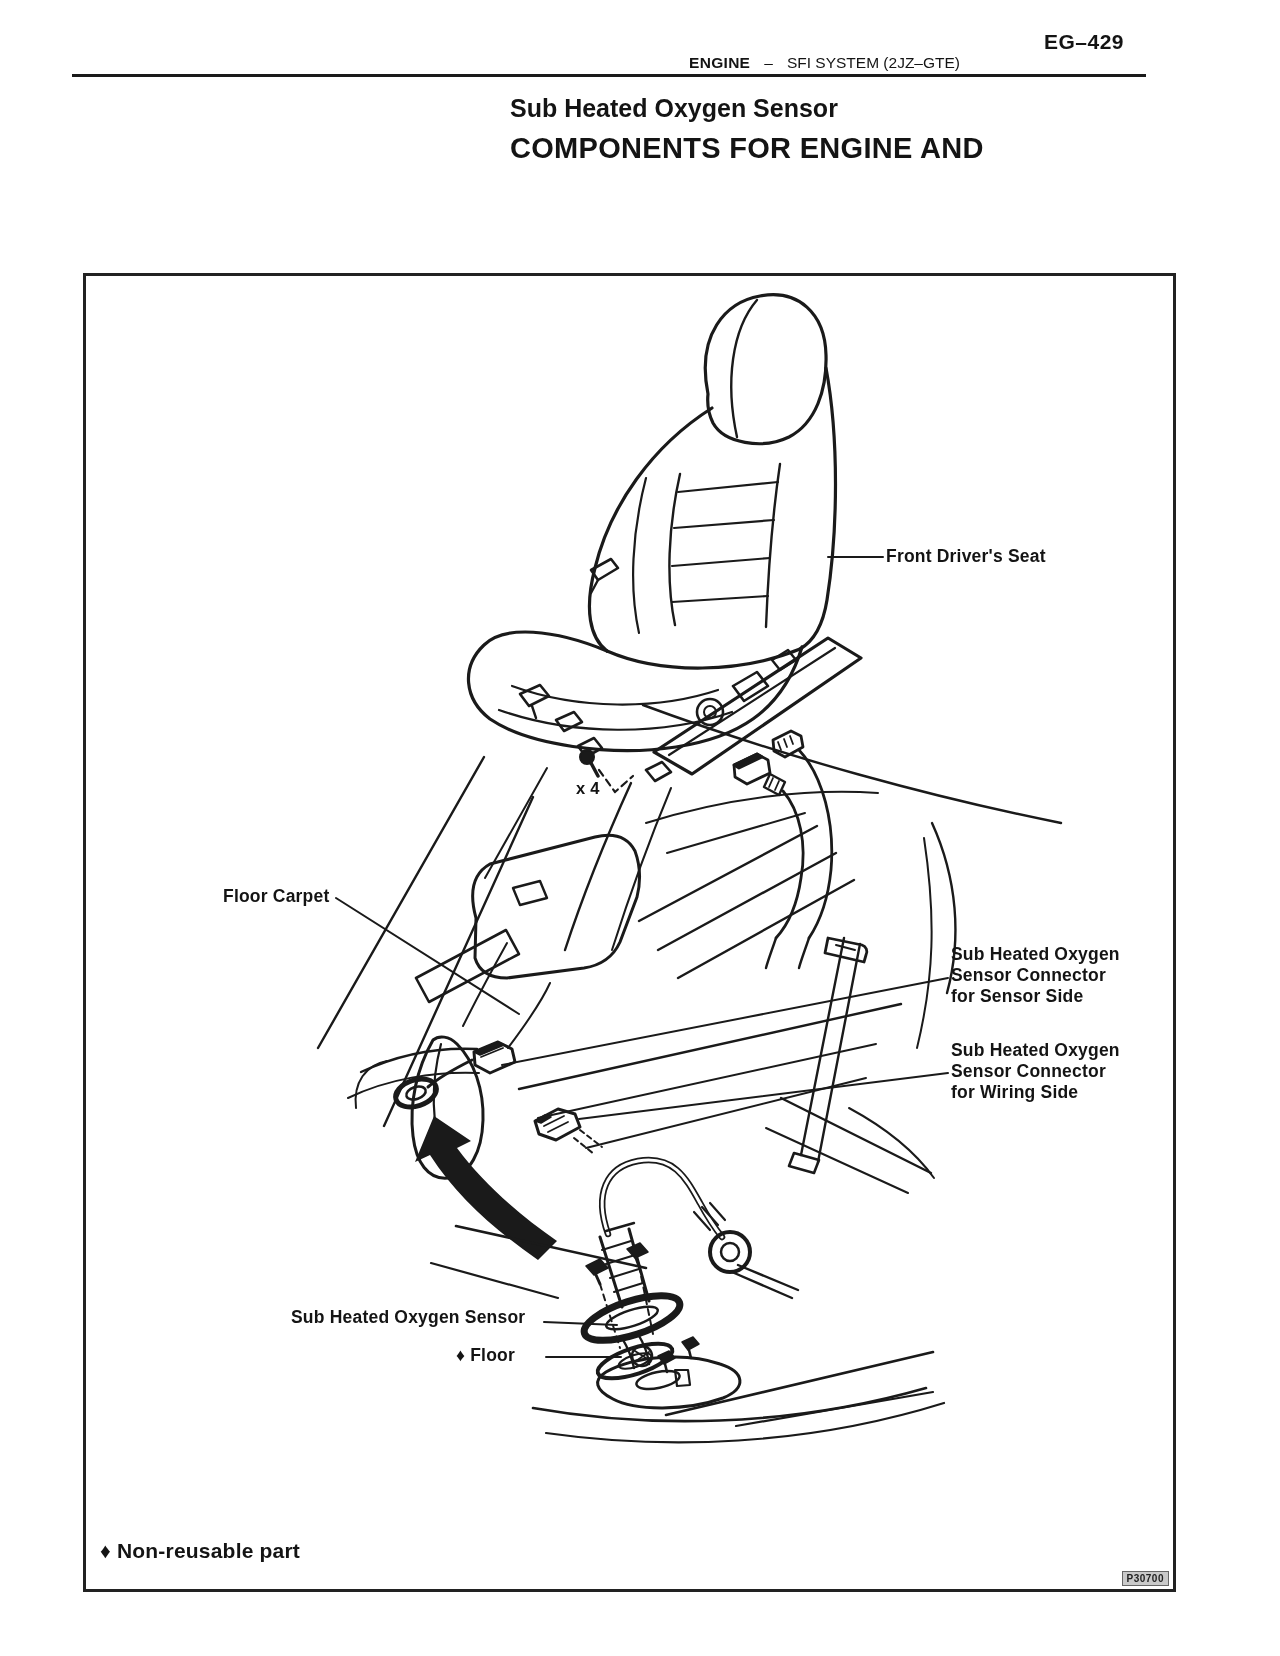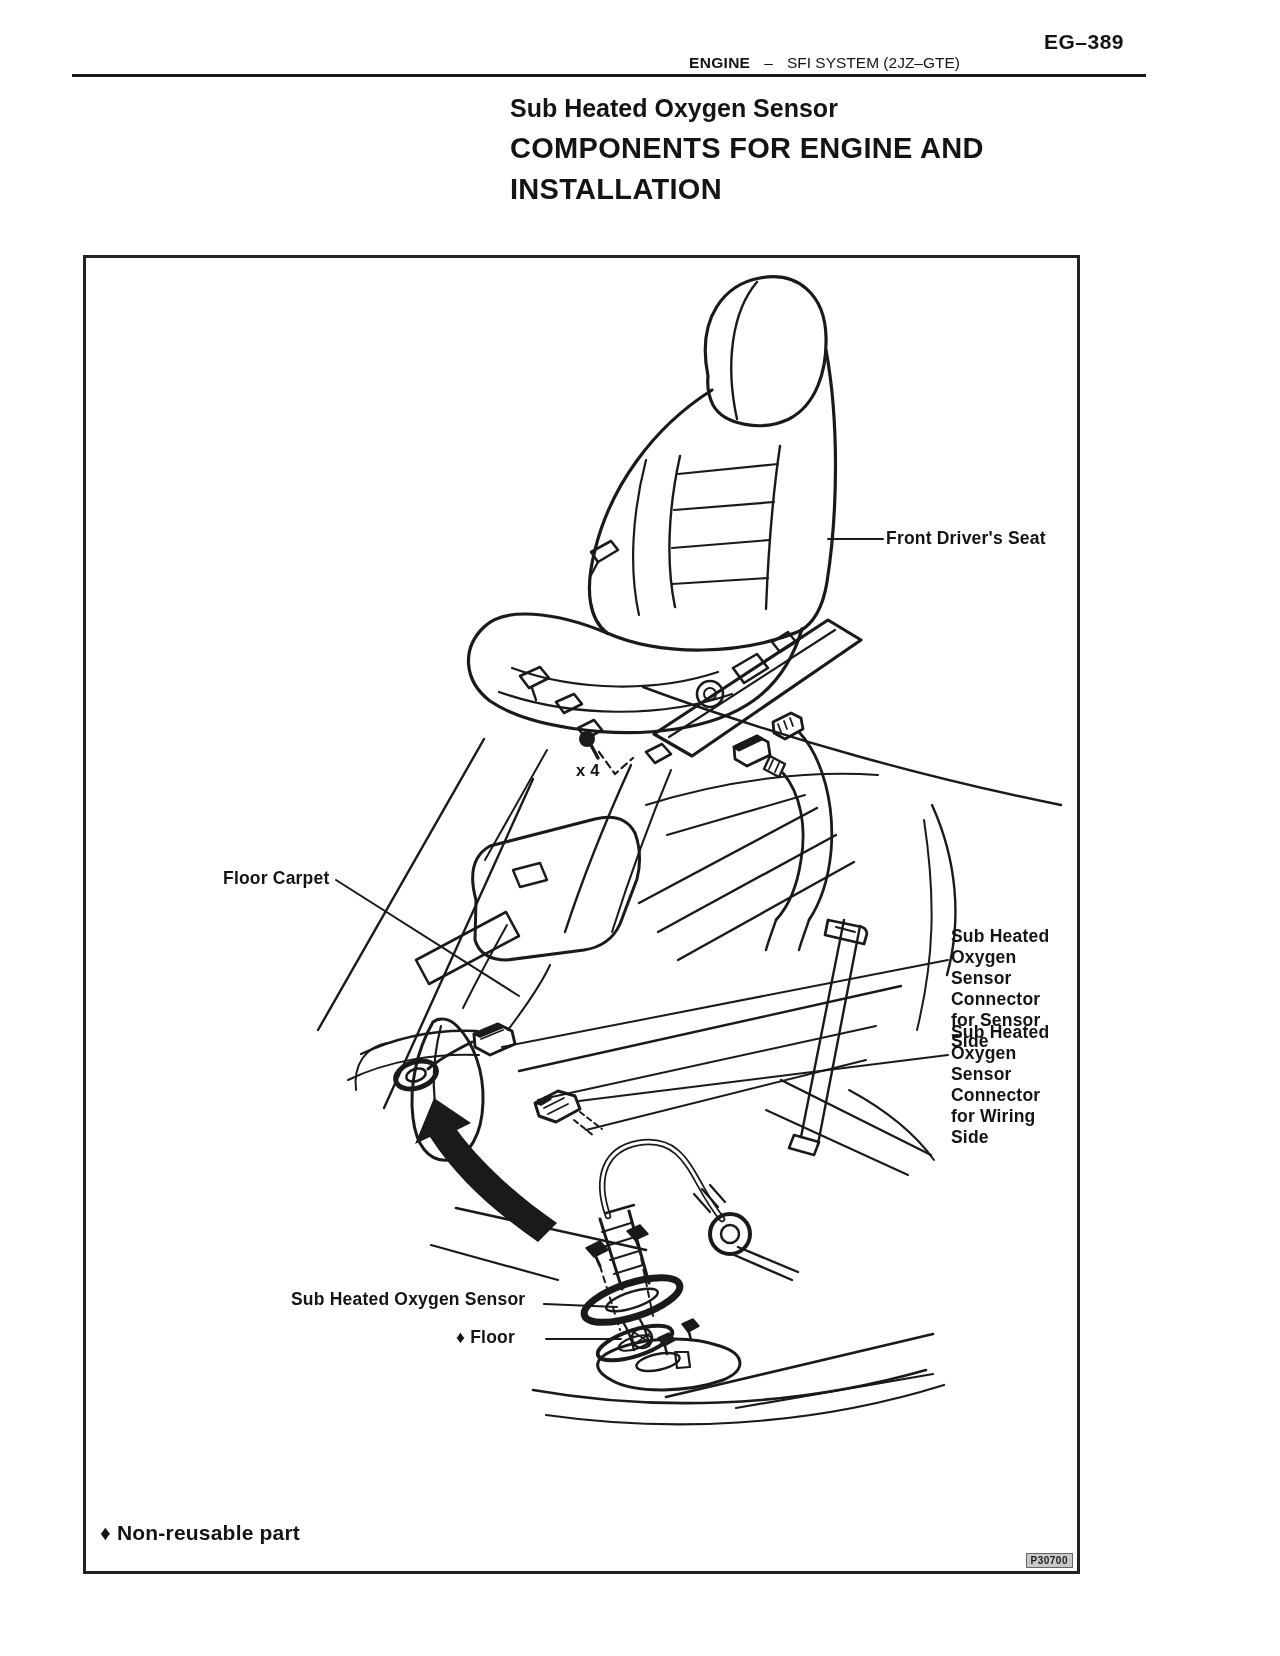--- a/index.html
+++ b/index.html
@@ -17,21 +17,21 @@
   }
   .running-header .section{font-weight:bold;letter-spacing:.3px;}
   .running-header .sep{margin:0 14px;}
   .header-rule{
     position:absolute;top:74px;left:72px;width:1074px;height:3px;background:#1a1a1a;
   }
   .doc-title{position:absolute;left:510px;top:88px;}
   .doc-title .t1{font-size:25px;font-weight:bold;line-height:40px;}
   .doc-title .t2,.doc-title .t3{font-size:29px;font-weight:bold;line-height:41px;letter-spacing:.3px;}
   .figure-frame{
-    position:absolute;left:83px;top:255px;width:997px;height:1319px;
+    position:absolute;left:83px;top:273px;width:1093px;height:1319px;
     border:3px solid #222;box-sizing:border-box;background:#fff;
   }
   .figure-frame svg{position:absolute;left:0;top:0;}
   .callout{
     position:absolute;font-weight:bold;font-size:17.5px;line-height:21px;
     letter-spacing:.2px;white-space:pre-line;color:#141414;
   }
   .co-front-seat{left:800px;top:270px;}
   .co-floor-carpet{left:137px;top:610px;}
   .co-sensor-side{left:865px;top:668px;}
@@ -43,31 +43,30 @@
   .fig-code{
     position:absolute;right:4px;bottom:3px;font-size:10px;font-weight:bold;
     padding:1px 4px;background:#c9c9c9;border:1px solid #666;color:#222;
     letter-spacing:.5px;
     margin-left:16px;
   }
 </style>
 </head>
 <body>
 
-<div class="page-code">EG–389</div>
+<div class="page-code">EG–429</div>
 
 <div class="running-header">
   <span class="section">ENGINE</span><span class="sep">–</span><span class="subsection">SFI SYSTEM  (2JZ–GTE)</span>
 </div>
 <div class="header-rule"></div>
 
 <div class="doc-title">
   <div class="t1">Sub Heated Oxygen Sensor</div>
   <div class="t2">COMPONENTS FOR ENGINE AND</div>
-  <div class="t3">INSTALLATION</div>
 </div>
 
 <div class="figure-frame">
 
   <svg width="1087" height="1313" viewBox="0 0 1087 1313" fill="none" stroke="#1a1a1a" stroke-linecap="round" stroke-linejoin="round">
 
     <g stroke-width="3.2">
       <path d="M 622,118 C 610,58 640,26 674,20 C 712,13 739,37 740,79 C 741,113 730,147 703,161 C 676,174 638,167 627,147 C 622,137 621,128 622,118 Z"></path>
       <path d="M 651,161 C 639,106 646,53 671,24" stroke-width="2.4"></path>
       <path d="M 626,132 C 566,170 524,230 509,292 C 498,334 504,362 521,375"></path>

